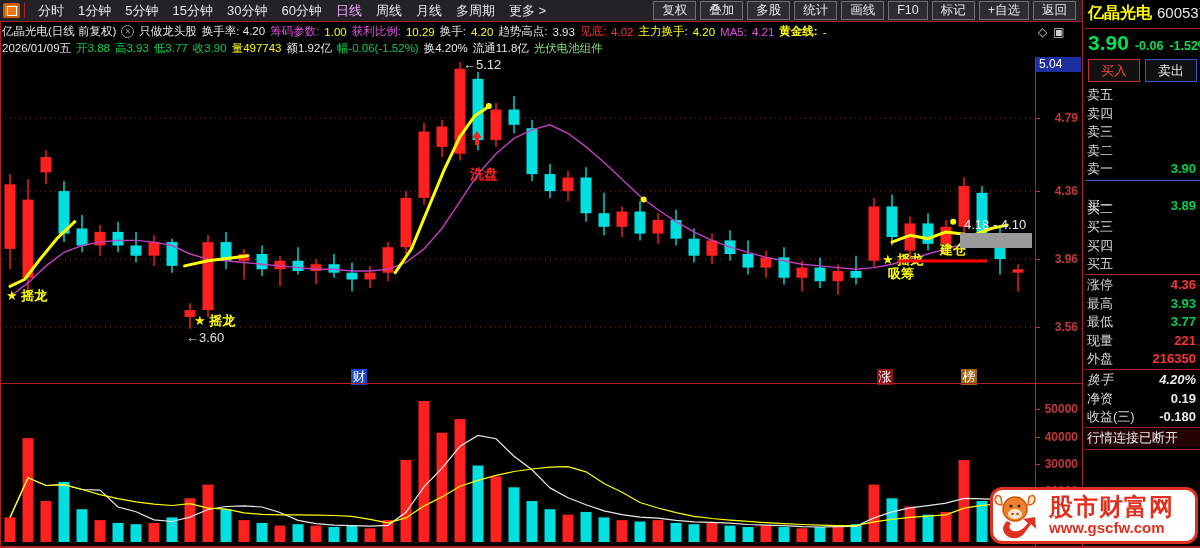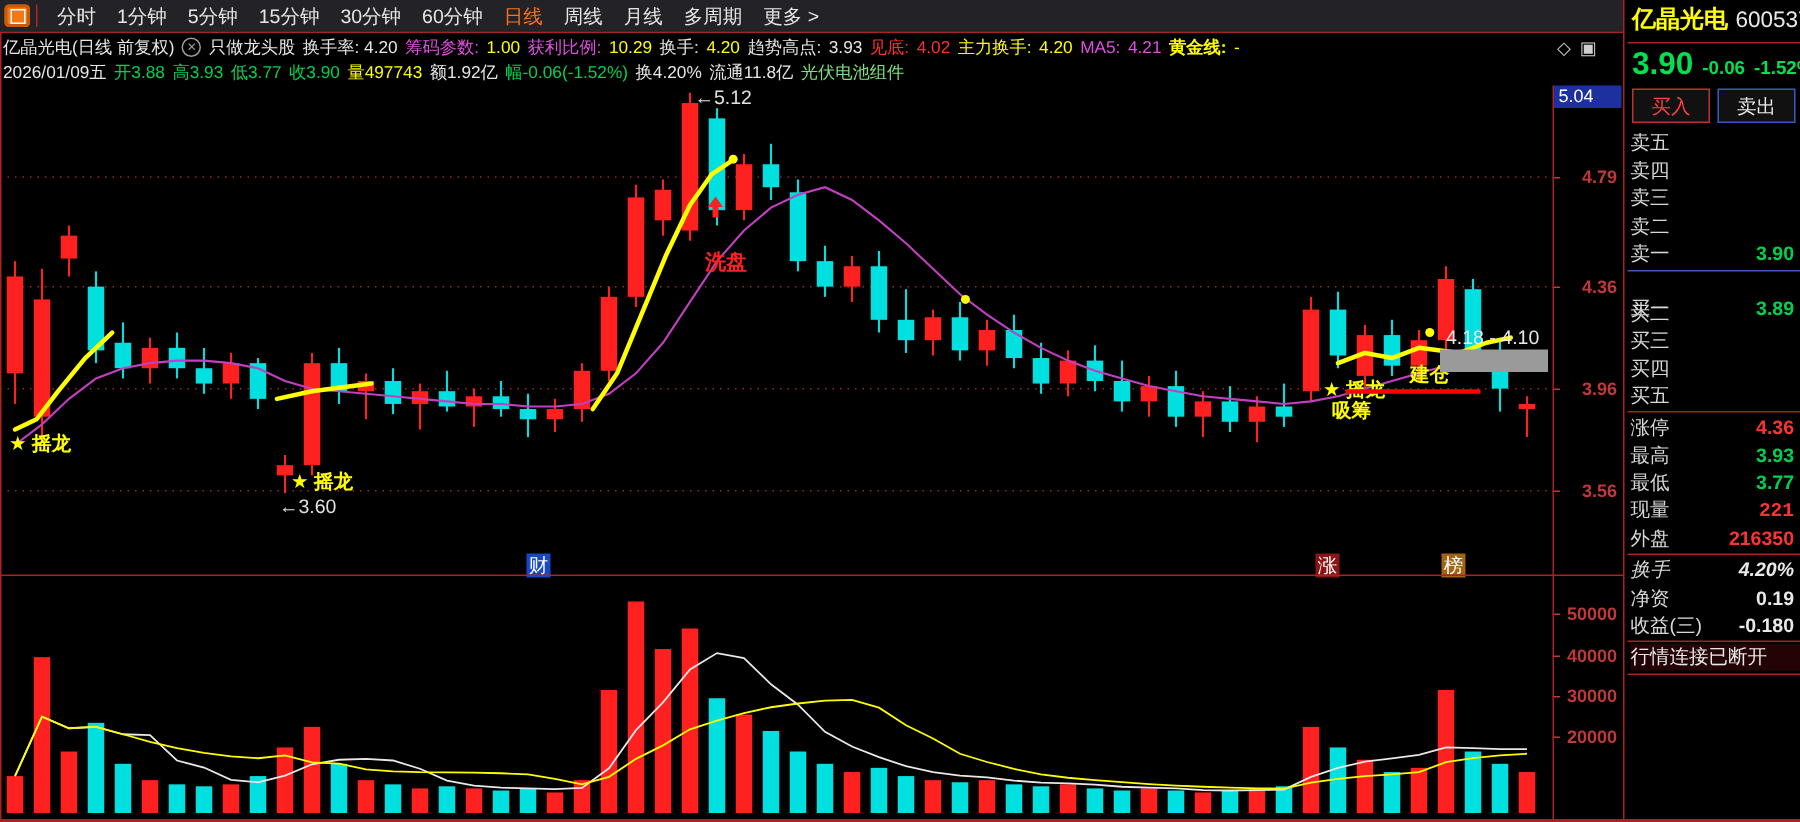--- a/index.html
+++ b/index.html
@@ -6,21 +6,21 @@
   #app{position:relative;width:1200px;height:548px;background:#000;overflow:hidden;
        font-family:"Liberation Sans","DejaVu Sans",sans-serif;-webkit-font-smoothing:antialiased;}
   .abs{position:absolute;}
   
   .menubar{left:0;top:0;width:1082px;height:21px;background:#232327;display:flex;align-items:center;}
   .appicon{width:17px;height:15px;margin:0 4px 0 3px;background:#f07818;border-radius:3px;
            box-shadow:inset 0 0 0 2px #c85a08;position:relative;}
   .appicon:after{content:"";position:absolute;left:4px;top:3px;width:8px;height:8px;border:1.5px solid #fff;}
   .vdiv{width:1px;height:15px;background:#b22222;margin-right:6px;}
   .mitem{color:#e6e6e6;font-size:13px;padding:0 7px;cursor:default;white-space:nowrap;}
-  .mitem.active{color:#f97316;}
+  .mitem.active{color:#f0abfc;}
   .mbtns{margin-left:auto;display:flex;gap:4px;padding-right:6px;}
   .mbtn{border:1px solid #6f6f74;background:#2d2d31;color:#e6e6e6;font-size:12.5px;
         padding:1px 8px;white-space:nowrap;line-height:15px;}
   
   .inforow{left:2px;width:1032px;display:flex;align-items:center;gap:5px;white-space:nowrap;overflow:hidden;}
   #row2{top:23px;height:17px;font-size:11.5px;}
   #row3{top:41px;height:15px;font-size:11.5px;}
   .circx{display:inline-block;width:11px;height:11px;border-radius:50%;border:1px solid #9a9a9a;
          color:#9a9a9a;font-size:8px;line-height:11px;text-align:center;flex:0 0 auto;}
   .row2icons{left:1038px;top:23px;width:44px;height:17px;color:#cfcfcf;font-size:12px;
@@ -77,20 +77,31 @@
         <div class="mitem">1分钟</div>
         <div class="mitem">5分钟</div>
         <div class="mitem">15分钟</div>
         <div class="mitem">30分钟</div>
         <div class="mitem">60分钟</div>
         <div class="mitem active">日线</div>
         <div class="mitem">周线</div>
         <div class="mitem">月线</div>
         <div class="mitem">多周期</div>
         <div class="mitem">更多 &gt;</div>
+      </div>
+    <div class="mbtns" id="menubtns">
+        <div class="mbtn">复权</div>
+        <div class="mbtn">叠加</div>
+        <div class="mbtn">多股</div>
+        <div class="mbtn">统计</div>
+        <div class="mbtn">画线</div>
+        <div class="mbtn">F10</div>
+        <div class="mbtn">标记</div>
+        <div class="mbtn">+自选</div>
+        <div class="mbtn">返回</div>
       </div>
   </div>
 
   <div class="abs inforow" id="row2">
     <span style="color:#e6e6e6">亿晶光电(日线 前复权)</span>
     <span class="circx">✕</span>
   <span style="color: rgb(230, 230, 230);">只做龙头股</span>
       <span style="color: rgb(230, 230, 230);">换手率: 4.20</span>
       <span style="color: rgb(224, 80, 224);">筹码参数:</span>
       <span style="color: rgb(255, 255, 0);">1.00</span>
@@ -387,26 +398,43 @@
         <div class="qsep" style="top: 179.5px; background: rgb(56, 88, 192);"></div>
         <div class="qrow" style="top: 197px;"><span>买一</span><span class="qval" style="color: rgb(0, 208, 80);">3.89</span></div>
         <div class="qrow" style="top: 199.5px;"><span>买二</span></div>
         <div class="qrow" style="top: 218px;"><span>买三</span></div>
         <div class="qrow" style="top: 236.5px;"><span>买四</span></div>
         <div class="qrow" style="top: 255px;"><span>买五</span></div>
         <div class="qsep" style="top: 274px; background: rgb(170, 34, 34);"></div>
         <div class="qrow" style="top: 276px;"><span>涨停</span><span class="qval" style="color: rgb(255, 50, 50);">4.36</span></div>
         <div class="qrow" style="top: 294.5px;"><span>最高</span><span class="qval" style="color: rgb(0, 208, 80);">3.93</span></div>
         <div class="qrow" style="top: 313px;"><span>最低</span><span class="qval" style="color: rgb(0, 208, 80);">3.77</span></div>
-        <div class="qrow" style="top: 331.5px; font-family: Liberation Mono, monospace;"><span>现量</span><span class="qval" style="color: rgb(255, 50, 50);">221</span></div>
+        <div class="qrow" style="top: 331.5px;"><span>现量</span><span class="qval" style="color: rgb(255, 50, 50);">221</span></div>
         <div class="qrow" style="top: 350px;"><span>外盘</span><span class="qval" style="color: rgb(255, 50, 50);">216350</span></div>
         <div class="qsep" style="top: 369px; background: rgb(170, 34, 34);"></div>
         <div class="qrow" style="top: 371px; font-style: italic;"><span>换手</span><span class="qval" style="color: rgb(232, 232, 232);">4.20%</span></div>
         <div class="qrow" style="top: 389.5px;"><span>净资</span><span class="qval" style="color: rgb(232, 232, 232);">0.19</span></div>
         <div class="qrow" style="top: 408px;"><span>收益(三)</span><span class="qval" style="color: rgb(232, 232, 232);">-0.180</span></div>
       </div>
     <div id="disc">行情连接已断开</div>
     <div class="qsep" style="top:427px;background:#aa2222;"></div>
     <div class="qsep" style="top:449px;background:#aa2222;"></div>
   </div>
 
+  <div id="sitebox">
+    <svg width="52" height="50" viewBox="0 0 52 50">
+      <path d="M8 6 Q3 2 2 8 Q2 14 9 14 Z" fill="#f5e7c8" stroke="#d86018" stroke-width="1.5"></path>
+      <path d="M36 6 Q41 2 42 8 Q42 14 35 14 Z" fill="#f5e7c8" stroke="#d86018" stroke-width="1.5"></path>
+      <circle cx="22" cy="18" r="12" fill="#f08030" stroke="#c85a08" stroke-width="1.5"></circle>
+      <ellipse cx="22" cy="23" rx="7" ry="5" fill="#f5e7c8"></ellipse>
+      <circle cx="18" cy="15" r="1.6" fill="#402000"></circle>
+      <circle cx="26" cy="15" r="1.6" fill="#402000"></circle>
+      <circle cx="19.5" cy="23" r="1.3" fill="#b05010"></circle>
+      <circle cx="24.5" cy="23" r="1.3" fill="#b05010"></circle>
+      <path d="M14 30 Q6 38 14 45 Q22 50 30 44 L38 33 L43 38 L42 26 L30 28 L35 32 Q28 42 20 40 Q14 37 18 32 Z" fill="#e03020"></path>
+    </svg>
+    <div class="sitetext">
+      <div class="sitename">股市财富网</div>
+      <div class="siteurl">www.gscfw.com</div>
+    </div>
+  </div>
 
 </div>
 
 </body></html>

